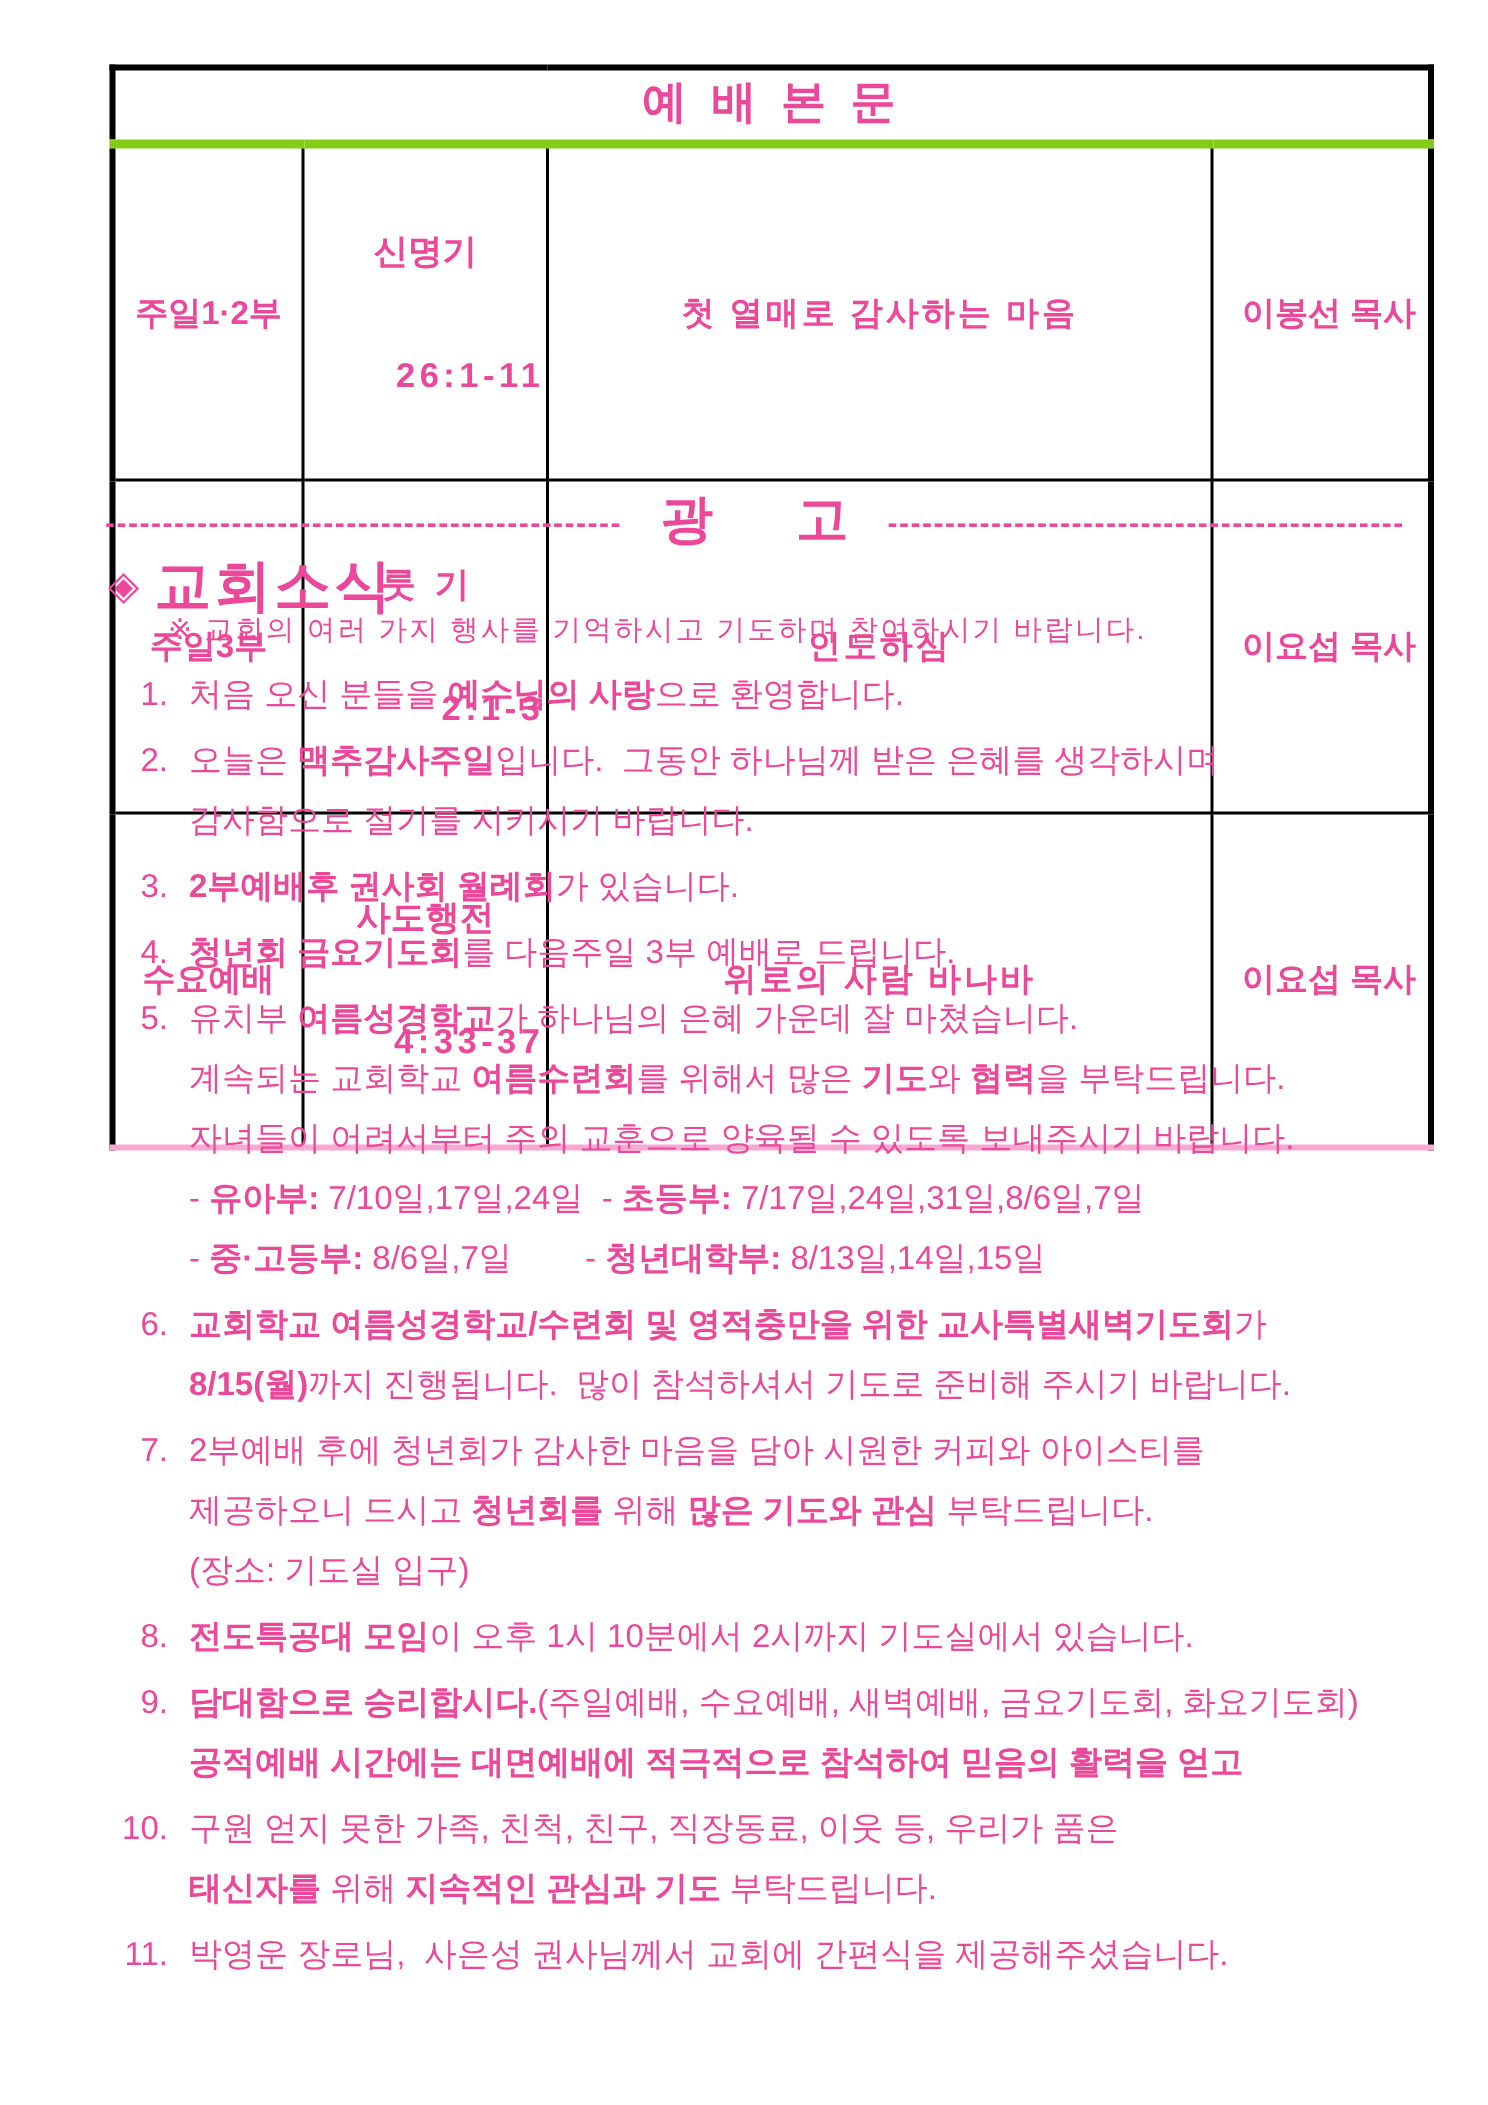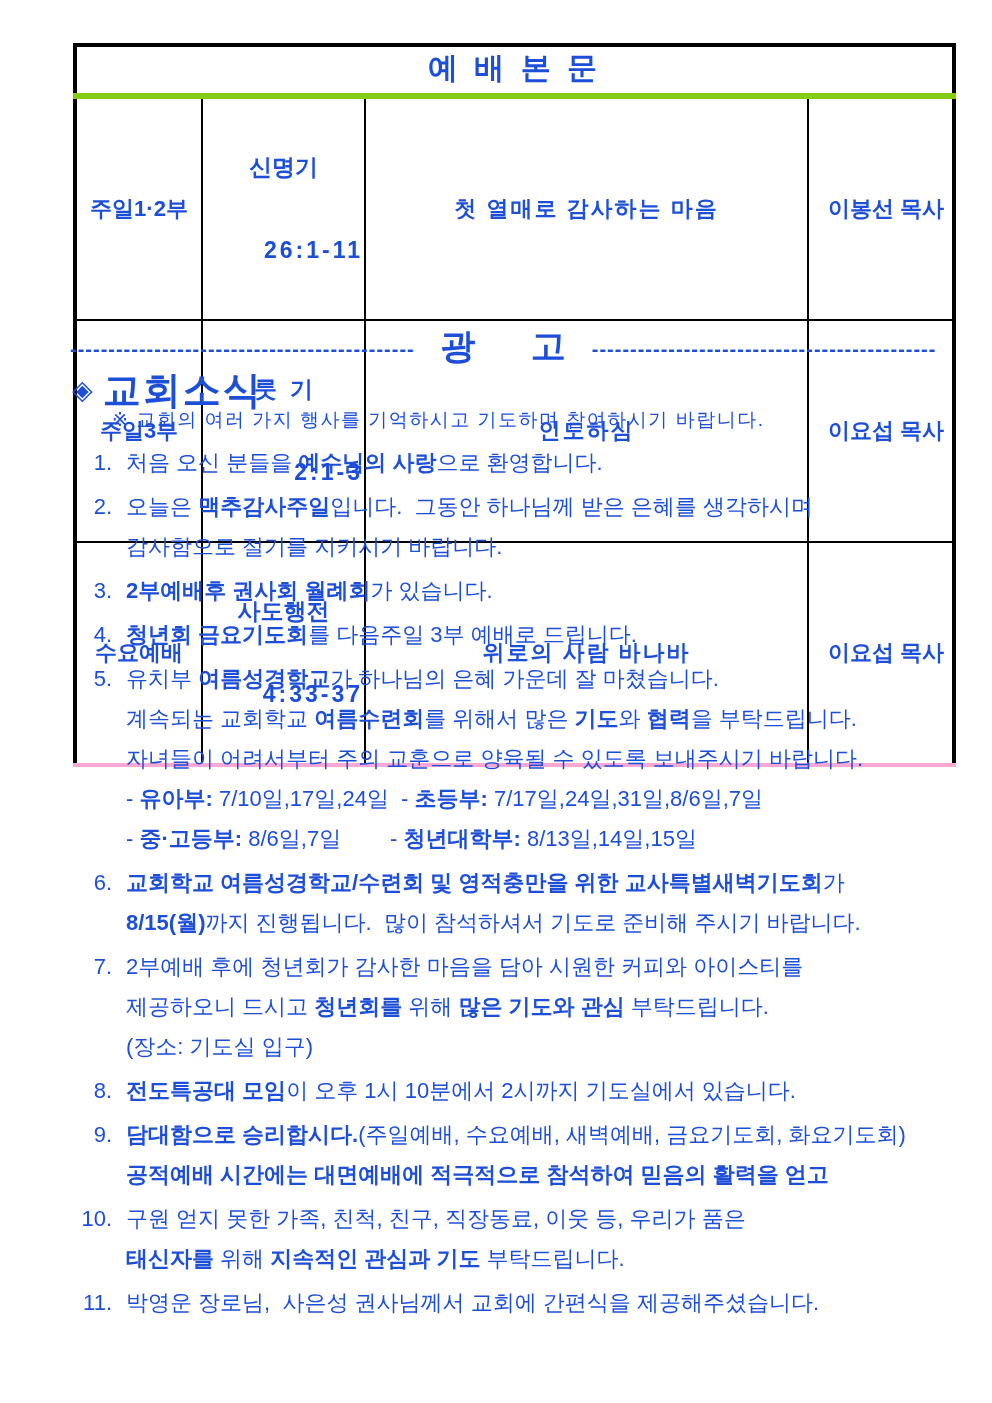--- a/index.html
+++ b/index.html
@@ -1,21 +1,21 @@
 <!DOCTYPE html>
 <html><head>
 <meta charset="utf-8">
 <style>
   html,body { margin:0; padding:0; background:#e8e8e8; }
   .page {
     position:relative;
     width:992px; height:1403px;
     margin:0 auto;
     background:#ffffff;
-    color:#1d4ed8;
+    color:#ec4899;
     font-family:"Liberation Sans","DejaVu Sans",sans-serif;
     overflow:hidden;
   }
 
   
   table.worship {
     position:absolute; left:73px; top:43px;
     width:879px;
     border-collapse:collapse; table-layout:fixed;
     background:#fff;

